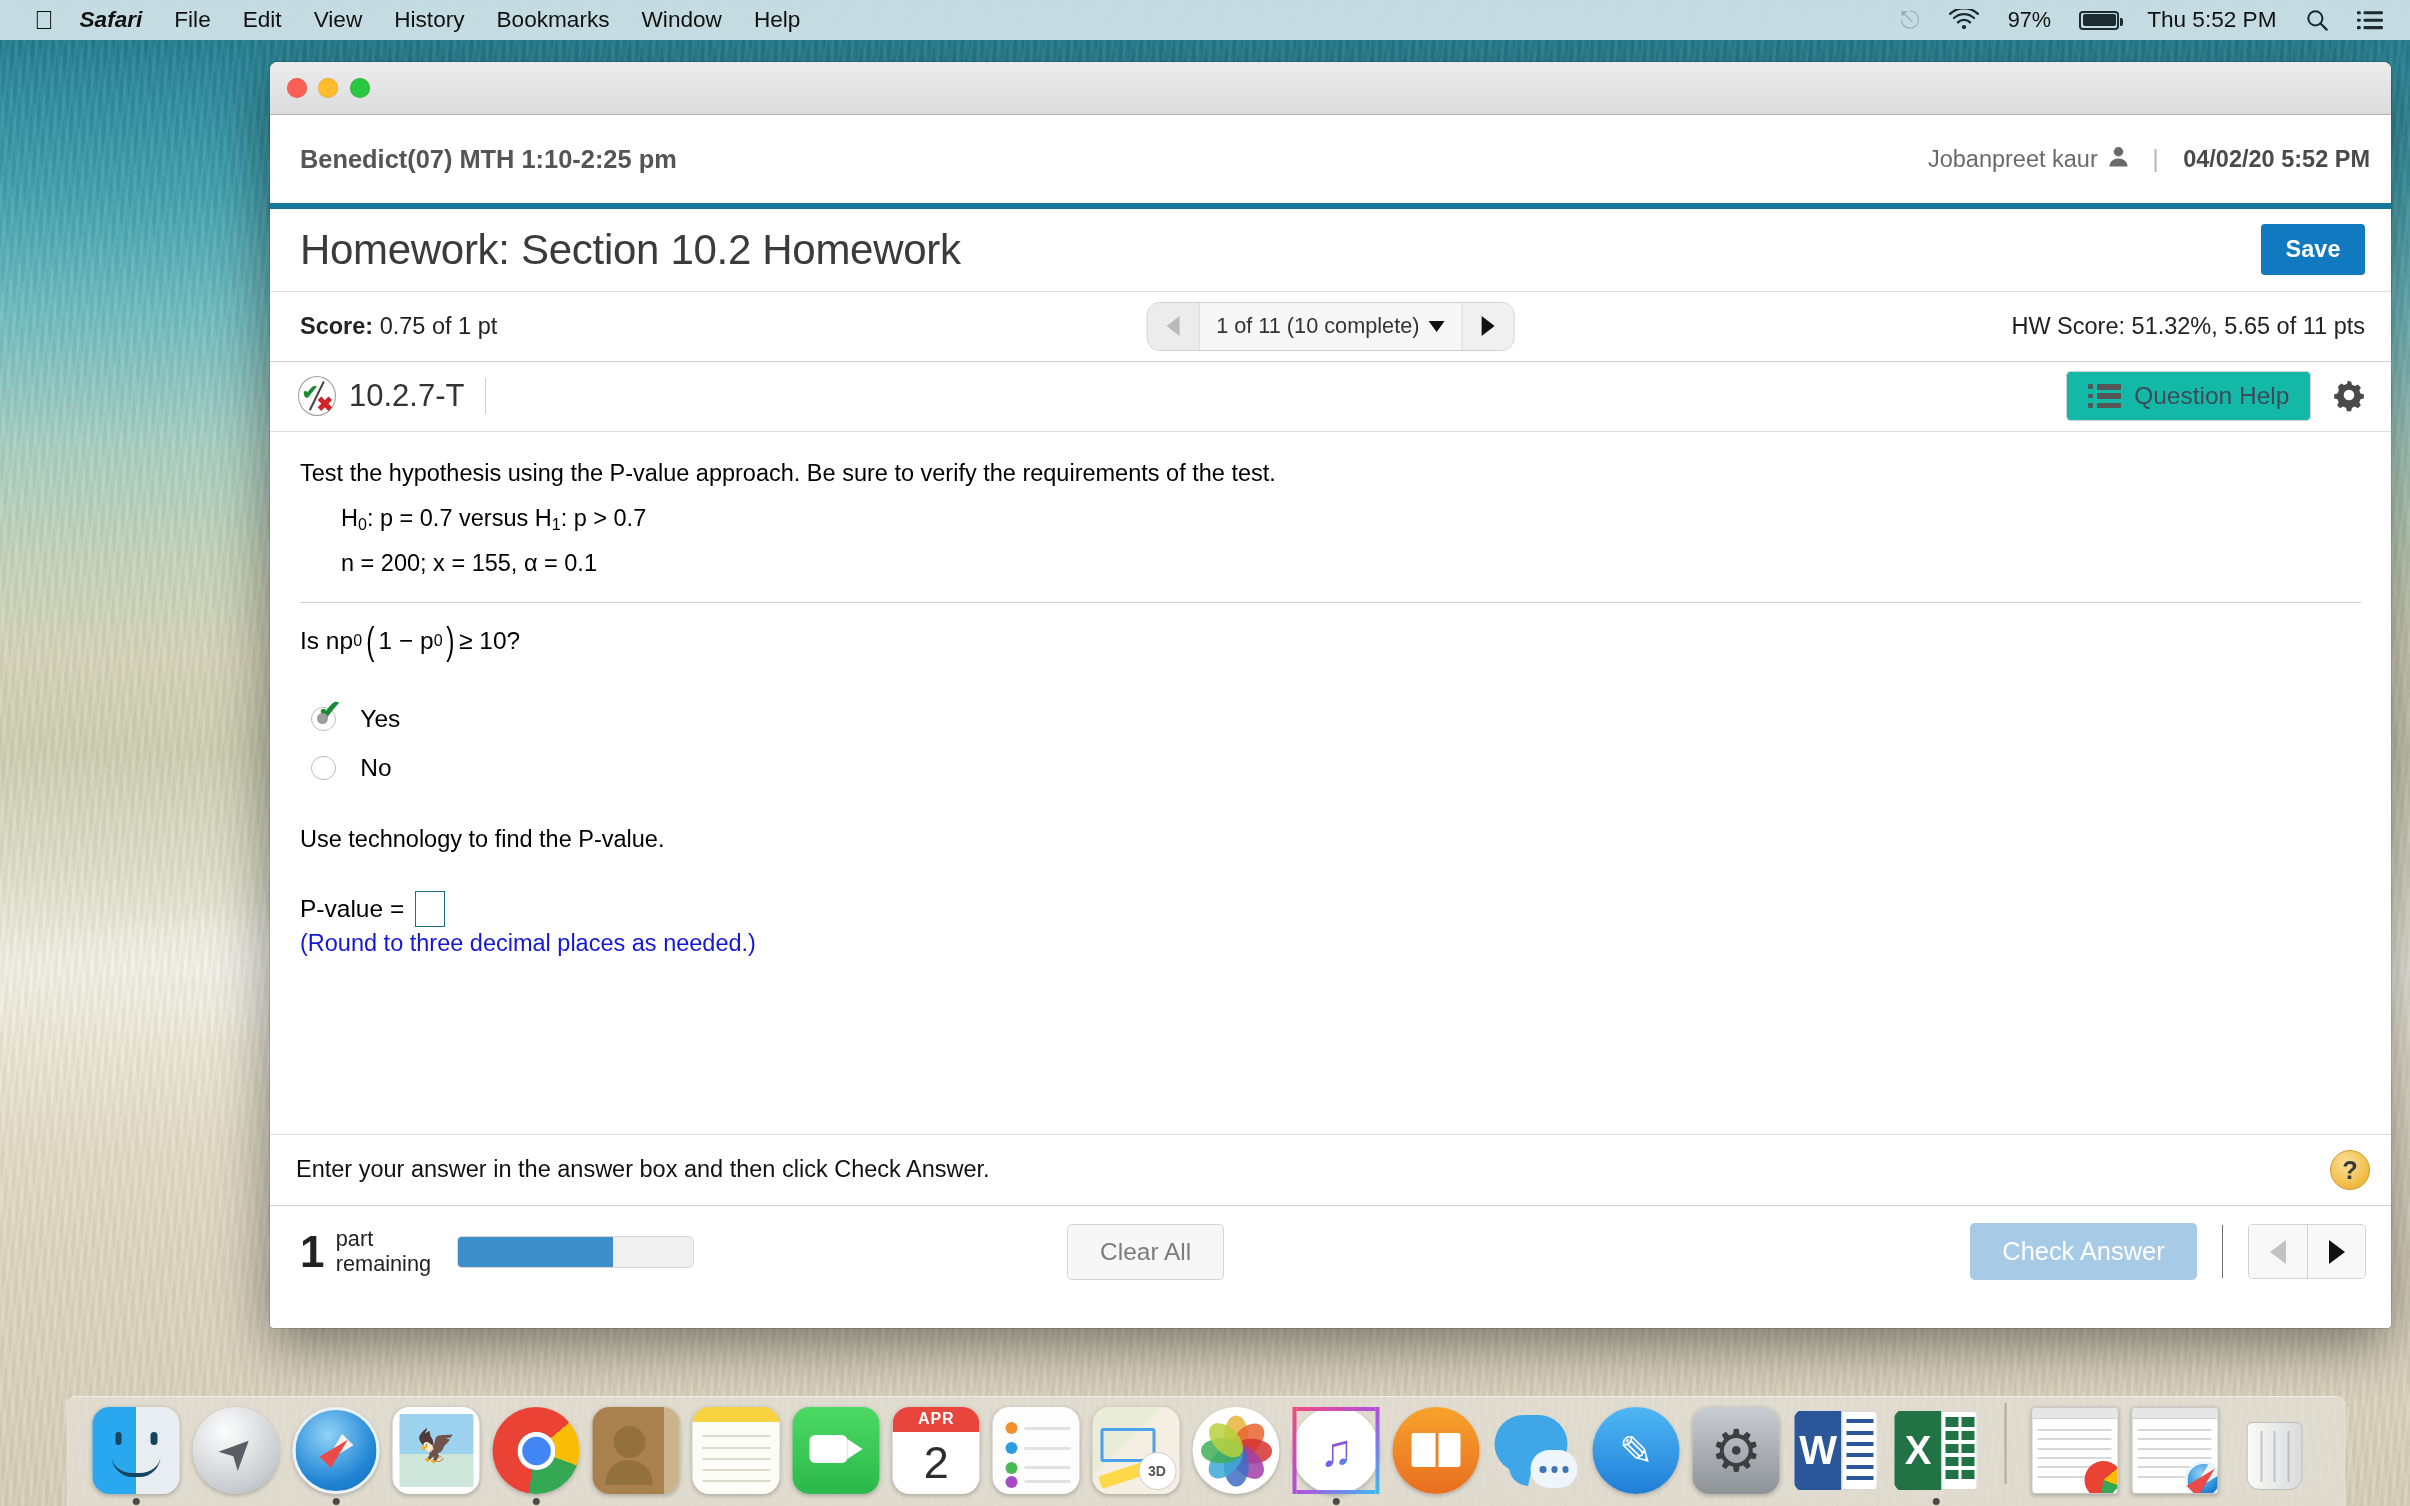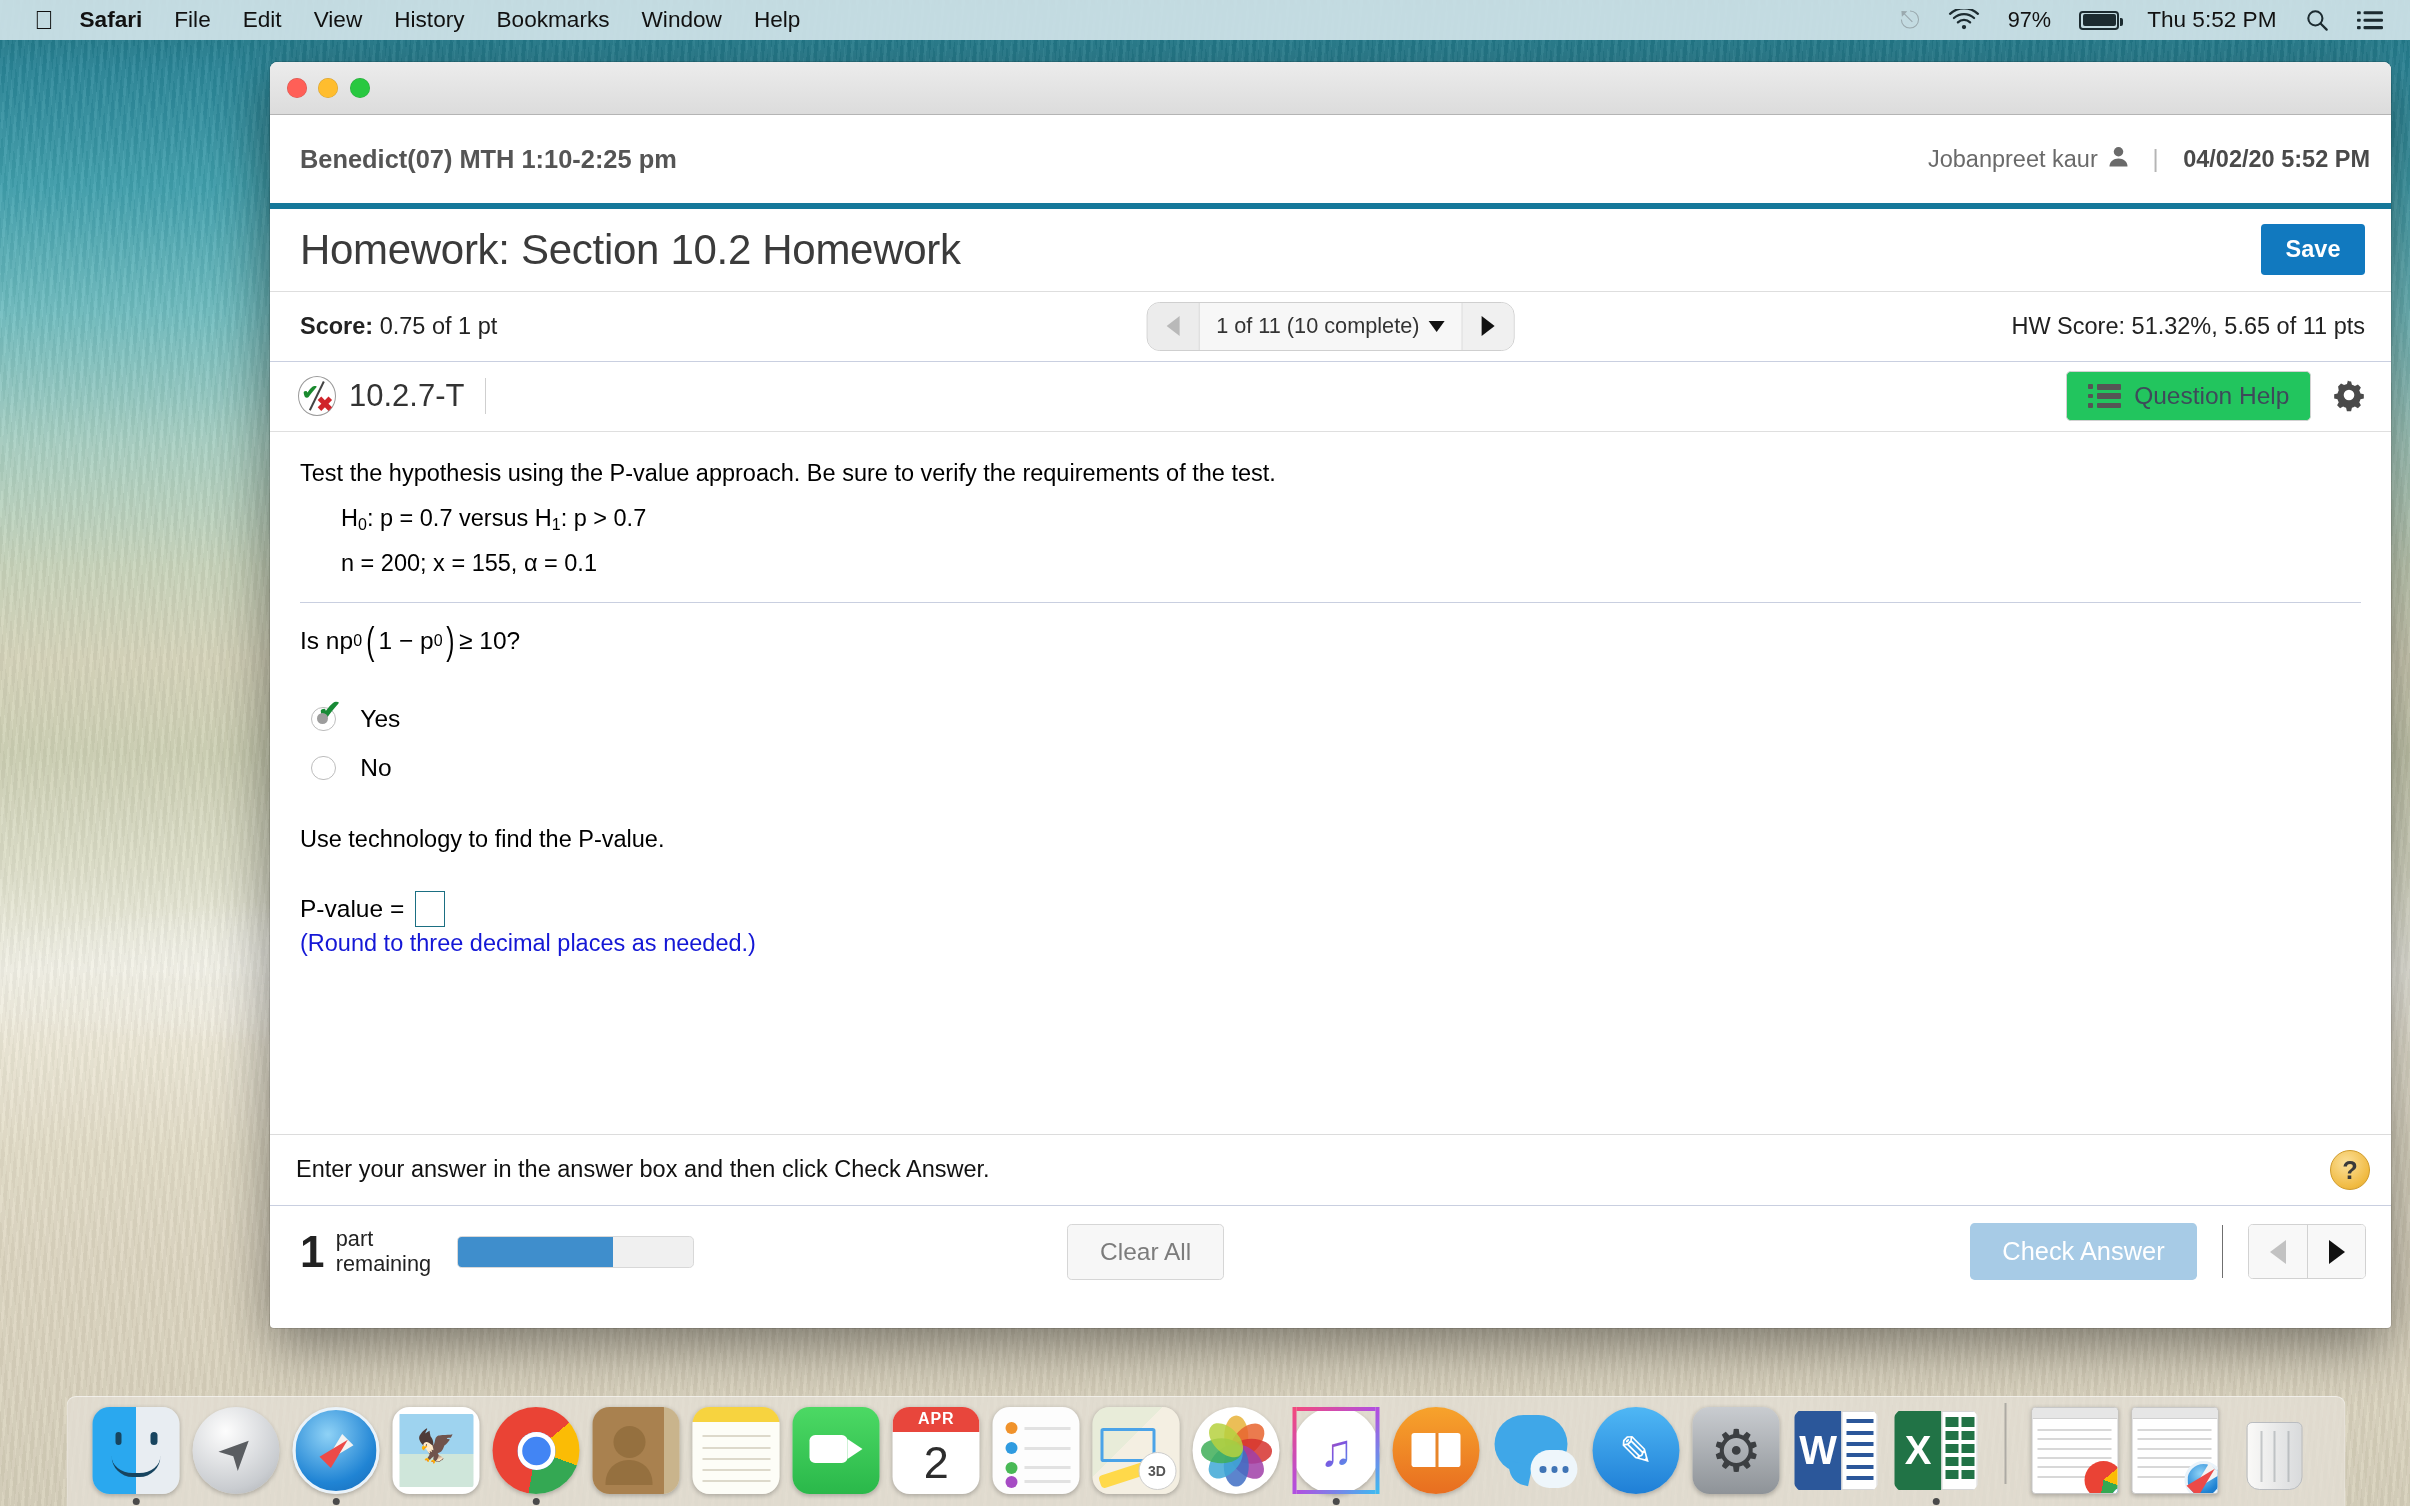--- a/index.html
+++ b/index.html
@@ -53,21 +53,21 @@
   
   #menubar {
     position: absolute; left: 0; top: 0; width: 2411px; height: 40px;
     background: rgba(208,227,232,0.93);
     display: flex; align-items: center;
     font-size: 22.6px; color: #111;
     z-index: 40;
   }
   #menubar .apple { margin-left: 34px; margin-right: 26px; font-size: 26px; line-height: 1; }
   #menubar .mi { margin-right: 32px; white-space: nowrap; }
-  #menubar .mi.bold { font-weight: bold; }
+  #menubar .mi.bold { font-weight: bold; font-style: italic; }
   #menubar .right { margin-left: auto; display: flex; align-items: center; margin-right: 28px; }
   #menubar .right > * { margin-left: 28px; }
   .bt-icon { color: #9aa9ae; font-size: 24.5px; }
   .wifi-icon svg { display: block; }
   .batt-pct { font-size: 21.7px; }
   .batt-shell {
     width: 40px; height: 19px; border: 2.4px solid #1c2b30; border-radius: 3.8px;
     position: relative; display: inline-block; vertical-align: middle;
   }
   .batt-shell::after {
@@ -172,21 +172,21 @@
   .qmark-icon .slash {
     position:absolute; left:50%; top:3.8px; width:2.4px; height:32px; background:#444;
     transform: translateX(-50%) rotate(26deg);
   }
   .qmark-icon .chk { position:absolute; left:3.8px; top:5.6px; color:#1a8a2e; font-size:20px; font-weight:bold; line-height:1;}
   .qmark-icon .exx { position:absolute; right:2.8px; bottom:1.9px; color:#d0242a; font-size:20px; font-weight:bold; line-height:1;}
   #q-number { font-size: 31px; color:#333; padding-right: 21px; border-right: 0.9px solid #cfcfcf; }
   #q-bar-right { margin-left:auto; display:flex; align-items:center; gap: 19px; }
   #question-help {
     display:flex; align-items:center; gap:13px;
-    border:0.9px solid #d2d2d2; background:#22c55e; border-radius:4.7px;
+    border:0.9px solid #d2d2d2; background:#14b8a6; border-radius:4.7px;
     padding: 10.4px 21px; font-size: 24.5px; color:#3e4a5a; cursor:pointer;
     font-family: inherit;
     margin-left: 32px;
   }
   .list-bullets { display:flex; flex-direction:column; gap:3.8px; }
   .list-bullets .lb { display:flex; align-items:center; gap:3.8px; }
   .list-bullets .dotb { width:4.7px;height:4.7px;background:#555;border-radius:0.9px; }
   .list-bullets .bar { width:24.5px;height:5.6px;background:#555;border-radius:0.9px; }
   .gear-ic { cursor:pointer; }
 

